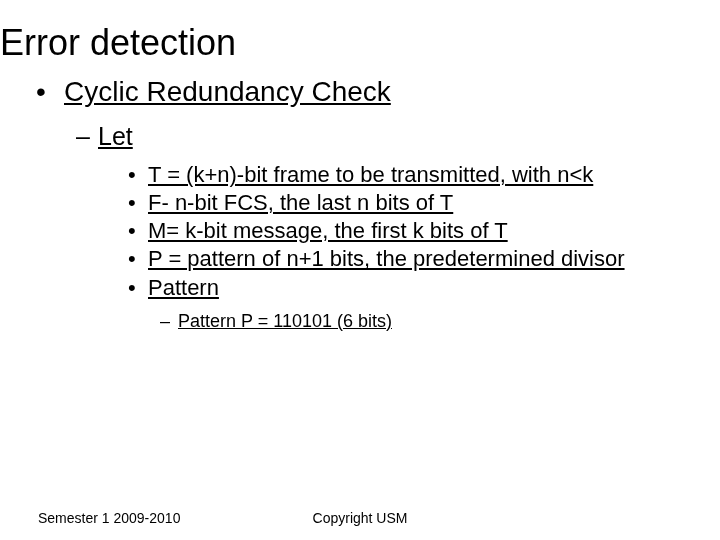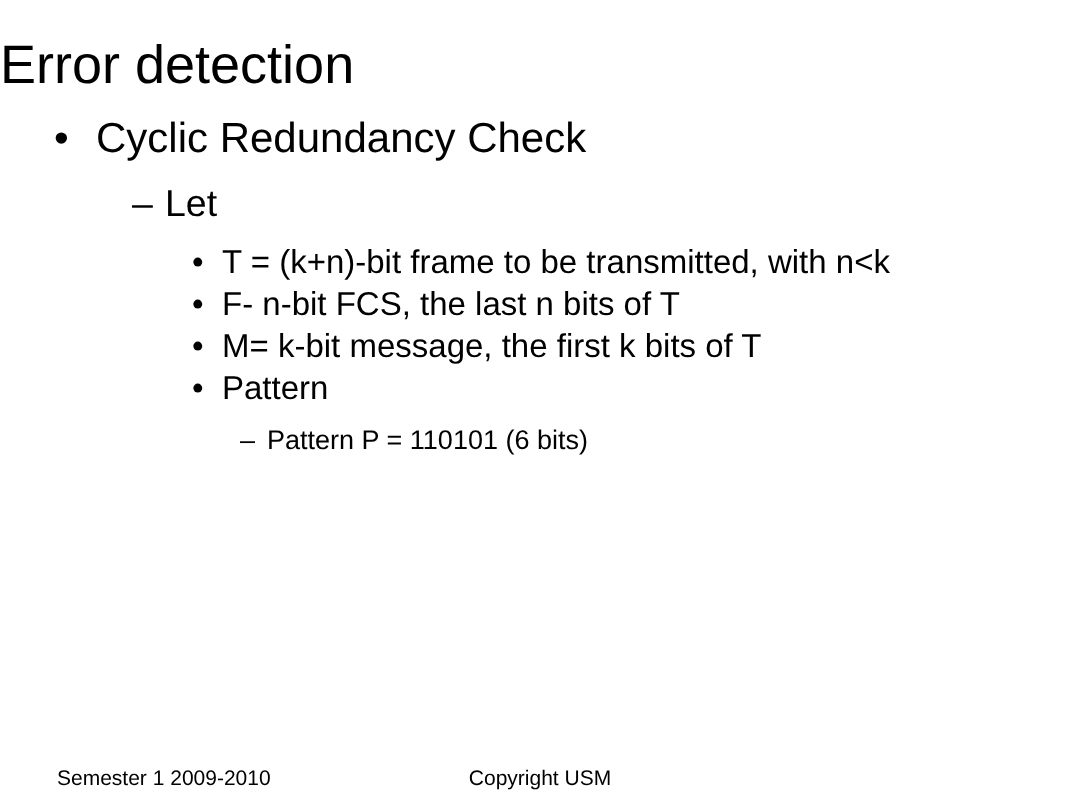--- a/index.html
+++ b/index.html
@@ -20,32 +20,33 @@
   .title {
     text-align: left;
     font-size: 36px;
     margin-top: 22px;
     margin-bottom: 12px;
     font-weight: 400;
   }
   .content {
     padding-left: 36px;
     padding-right: 44px;
+    text-decoration: underline;
   }
   .lvl1 {
     font-size: 28px;
     margin-bottom: 14px;
   }
   .lvl1 .bullet {
     display: inline-block;
     width: 28px;
   }
   .lvl2 {
     font-size: 25px;
-    margin-left: 52px;
+    margin-left: 40px;
     margin-bottom: 10px;
   }
   .lvl2 .dash {
     display: inline-block;
     width: 22px;
   }
   .lvl3-group {
     margin-left: 92px;
   }
   .lvl3 {
@@ -109,20 +110,23 @@
       <div class="lvl3">
         <span class="dot">•</span><span>T = (k+n)-bit frame to be transmitted, with n&lt;k</span>
       </div>
       <div class="lvl3">
         <span class="dot">•</span><span>F- n-bit FCS, the last n bits of T</span>
       </div>
       <div class="lvl3">
         <span class="dot">•</span><span>M= k-bit message, the first k bits of T</span>
       </div>
       <div class="lvl3">
+        <span class="dot">•</span><span>P = pattern of n+1 bits, the predetermined divisor</span>
+      </div>
+      <div class="lvl3">
         <span class="dot">•</span><span>Pattern</span>
       </div>
     </div>
 
     <div class="lvl4-group">
       <div class="lvl4">
         <span class="dash">–</span><span>Pattern P = 110101 (6 bits)</span>
       </div>
     </div>
 

